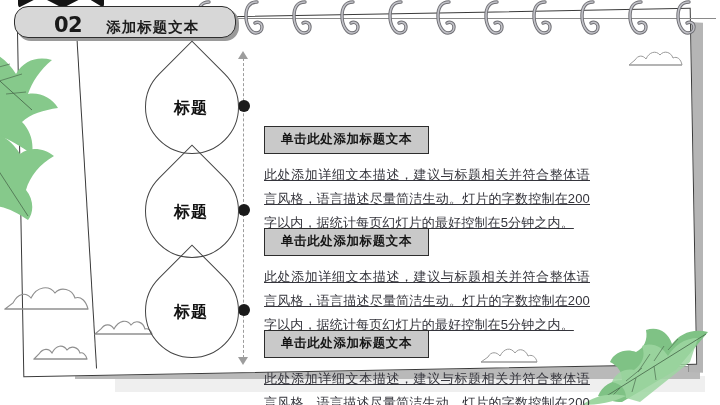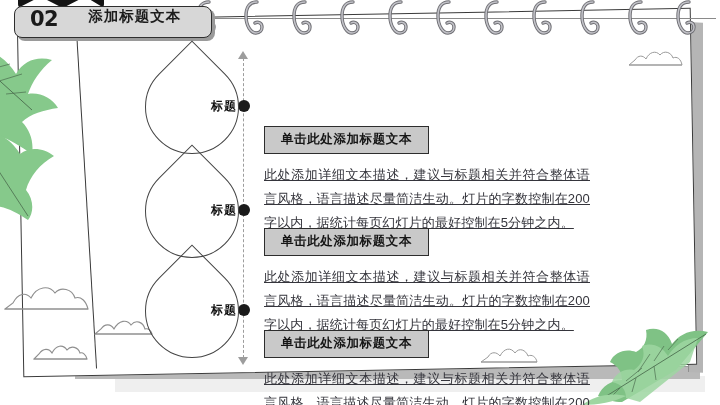--- a/index.html
+++ b/index.html
@@ -82,38 +82,39 @@
     width: 20px; height: 36px;
   }
 
   
   .header-bar {
     position: absolute;
     left: 14px; top: 6px;
     width: 196px; height: 30px;
     background: #d7d7d7;
     border: 1.2px solid #2e2e2e;
-    border-radius: 8px;
+    border-radius: 14px;
     box-shadow: 3px 3px 0 #9a9a9a;
     display: flex;
-    align-items: flex-start;
+    align-items: flex-end;
+    padding-left: 24px;
   }
   .header-num {
     font-size: 21px;
     font-weight: bold;
     color: #1a1a1a;
     margin-left: 15px;
     letter-spacing: -0.5px;
     font-family: "DejaVu Sans", sans-serif;
   }
   .header-title {
     font-size: 14.5px;
     font-weight: bold;
     color: #1d1d1d;
-    margin-left: 30px;
+    margin-left: 24px;
     letter-spacing: 1px;
   }
   .header-badge-top {
     position: absolute;
     left: 18px; top: -22px;
     width: 86px; height: 30px;
     background: #141414;
     border-radius: 4px;
     clip-path: polygon(0 0, 100% 0, 100% 100%, 78% 62%, 52% 100%, 26% 62%, 0 100%);
   }
@@ -151,22 +152,22 @@
   .teardrop {
     position: absolute;
     width: 92px; height: 92px;
     border: 1.3px solid #444;
     border-radius: 50% 0 50% 50%;
     transform: rotate(-45deg);
   }
   .teardrop-label {
     position: absolute;
     width: 92px;
-    text-align: right;
-    font-size: 12px;
+    text-align: center;
+    font-size: 16px;
     font-weight: bold;
     color: #111;
     letter-spacing: 1px;
   }
 
   
   .block { position: absolute; left: 264px; width: 330px; }
   .block-title {
     display: inline-block;
     background: #c9c9c9;

